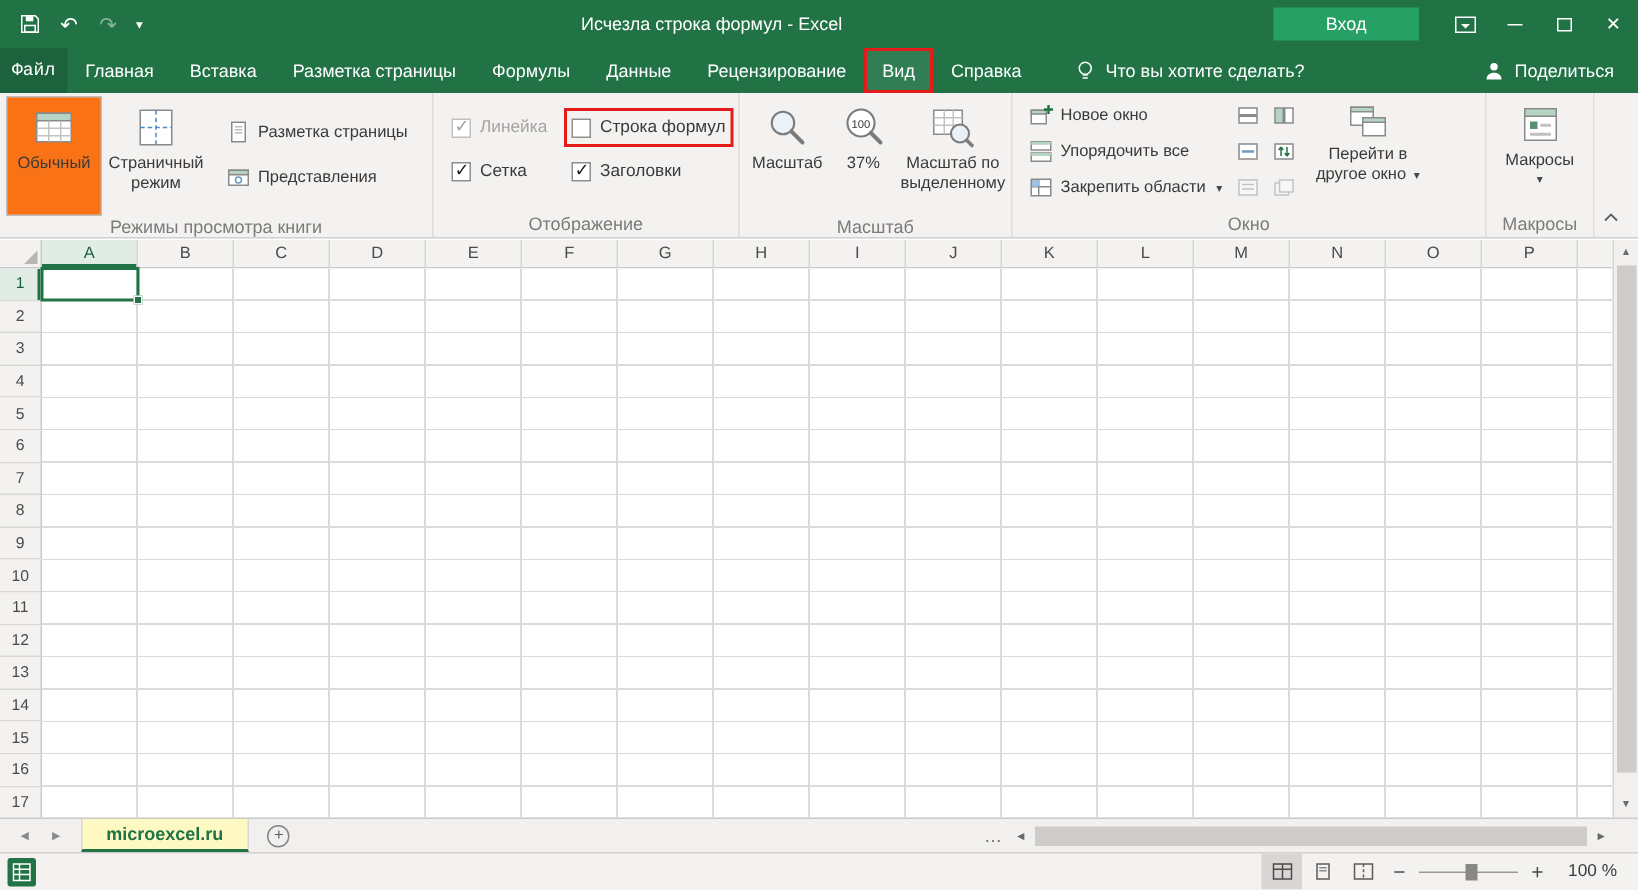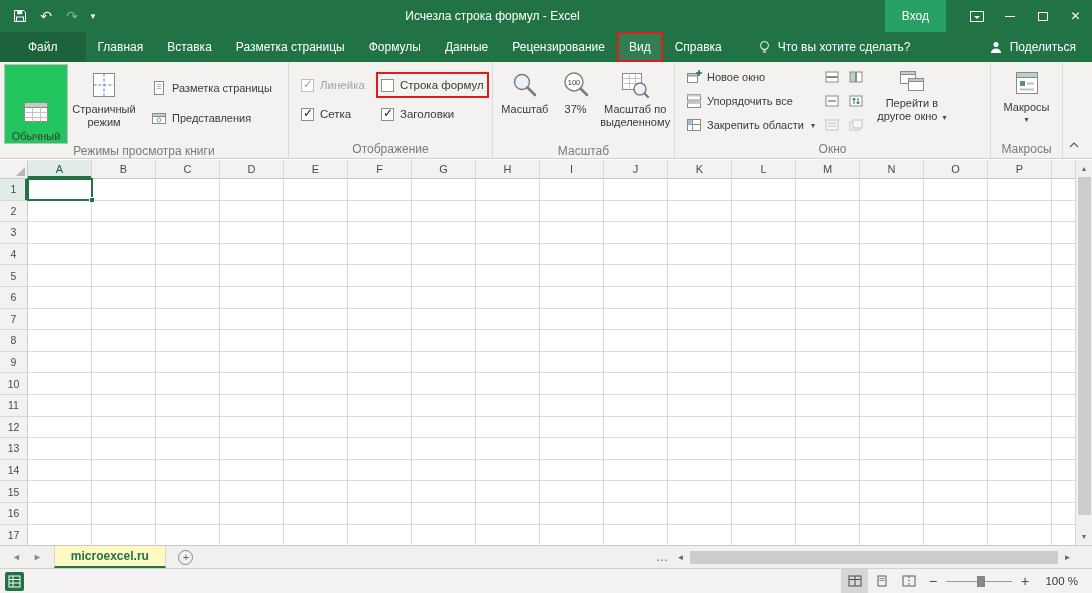--- a/index.html
+++ b/index.html
@@ -12,45 +12,45 @@
   }
 
   
   .titlebar { height:32px; background:var(--brand-green,#217346); display:flex; align-items:center; color:#fff; }
   .qat { display:flex; align-items:center; gap:2px; padding-left:8px; }
   .qbtn { width:24px; height:24px; display:grid; place-items:center; font-size:14px; color:#fff; }
   .qbtn.dim { opacity:.45; }
   .qbtn.sm { width:14px; font-size:9px; }
   .title { flex:1; text-align:center; font-size:12px; color:#fff; white-space:nowrap; overflow:hidden; }
   .tb-right { display:flex; align-items:center; height:100%; }
-  .signin { background:var(--brand-green-light,#26a065); height:32px; display:flex; align-items:center; padding:0 17px; margin-right:14px; font-size:12px; color:#fff; }
+  .signin { background:var(--brand-green-light,#26a065); height:22px; display:flex; align-items:center; padding:0 35px; margin-right:14px; font-size:12px; color:#fff; }
   .winbtn { width:33px; height:32px; display:grid; place-items:center; color:#fff; font-size:12px; }
   .minbar { width:10px; height:1px; background:#fff; display:block; }
   .maxbox { width:10px; height:9px; border:1px solid #fff; display:block; }
   .rdo { width:14px; height:11px; border:1px solid #fff; display:flex; align-items:flex-end; justify-content:center; }
   .rdo::before { content:""; border:3px solid transparent; border-top-color:#fff; margin-bottom:-1px; }
 
   
   .tabbar { height:30px; background:var(--brand-green,#217346); display:flex; align-items:stretch; color:#fff; }
   .tabs { display:flex; align-items:stretch; }
   .tab { padding:0 12px; display:flex; align-items:center; font-size:12px; white-space:nowrap; }
-  .tab.file { background:rgba(0,0,0,.14); padding:0 28px; }
+  .tab.file { background:rgba(0,0,0,.14); padding:0 8px;font-family:Liberation Mono, monospace; }
   .tab.active { background:rgba(255,255,255,.08); }
   .tab.highlighted { box-shadow:inset 0 0 0 2px var(--highlight-red,#e31b1b); }
   .tellme { display:flex; align-items:center; gap:7px; margin-left:24px; font-size:12px; white-space:nowrap; }
   .share { margin-left:auto; display:flex; align-items:center; gap:7px; padding-right:16px; font-size:12px; white-space:nowrap; }
 
   
   .ribbon { position:relative; height:97px; background:var(--ribbon-bg,#f3f2f1); border-bottom:1px solid #d2d0ce; display:flex; }
   .group { position:relative; display:flex; flex-direction:column; border-right:1px solid #dedcda; flex:none; }
   .gbody { flex:1; display:flex; align-items:flex-start; }
   .group-label { height:16px; line-height:15px; text-align:center; font-size:12px; color:#7c7b79; white-space:nowrap; }
   .bigbtn { height:80px; display:flex; flex-direction:column; align-items:center; padding-top:5px; font-size:11px; line-height:1.15; text-align:center; color:#3b3a39; border:1px solid transparent; }
   .bigbtn .ic { width:30px; height:30px; margin-bottom:3px; display:grid; place-items:center; }
-  .bigbtn.selected { background:#22c55e; border-color:#bfbebd;justify-content:flex-end; }
+  .bigbtn.selected { background:#f97316; border-color:#bfbebd; }
   .vstack { display:flex; flex-direction:column; gap:8px; margin:13px 2px 0 8px; }
   .smallbtn { display:flex; align-items:center; gap:5px; font-size:11px; color:#3b3a39; height:22px; padding:0 3px; white-space:nowrap; }
   .sic { width:16px; height:16px; flex:none; display:grid; place-items:center; }
   .caret { font-size:8px; color:#4a4a4a; margin-left:2px; }
   .caret.below { margin:1px 0 0; }
 
   
   .show-grid { display:grid; grid-template-columns:66px auto; column-gap:14px; row-gap:13px; padding:15px 12px 0 12px; }
   .cbx { display:flex; align-items:center; gap:6px; font-size:11.5px; color:#3b3a39; white-space:nowrap; height:16px; }
   .cbx .box { width:13px; height:13px; border:1px solid #8f8e8d; background:#fff; position:relative; flex:none; }

